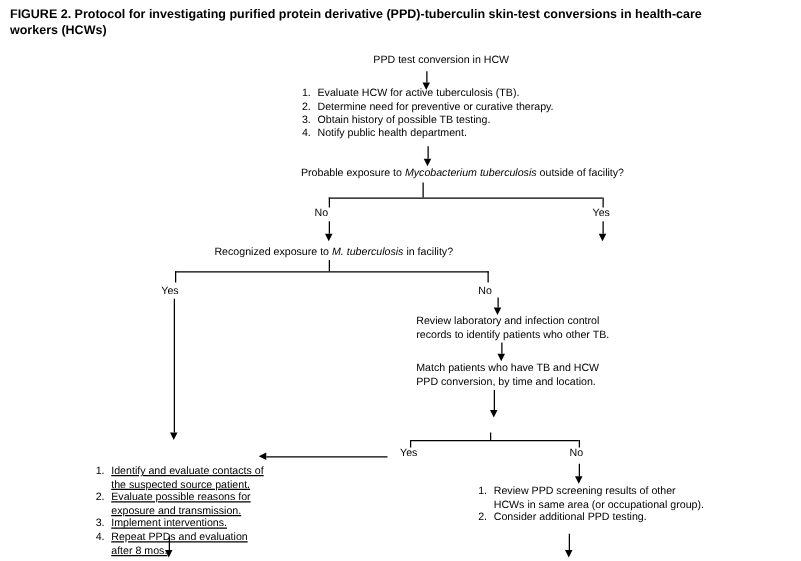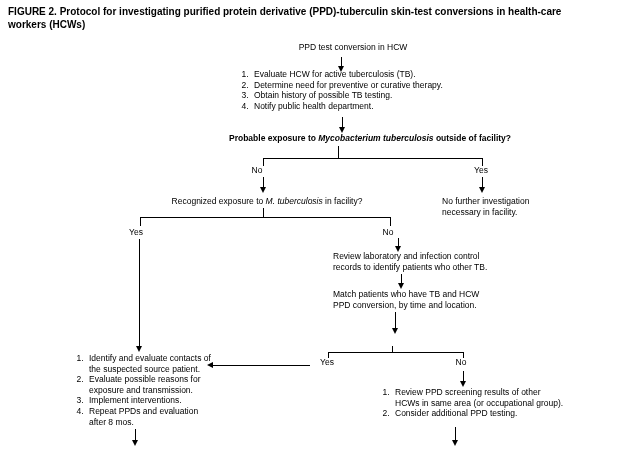--- a/index.html
+++ b/index.html
@@ -38,33 +38,31 @@
   <div class="arr-down" style="left:341px;top:57px;height:9px;"></div>
 
   <ol class="flist" style="left:238px;top:69px;width:220px;">
     <li>Evaluate HCW for active tuberculosis (TB).</li>
     <li>Determine need for preventive or curative therapy.</li>
     <li>Obtain history of possible TB testing.</li>
     <li>Notify public health department.</li>
   </ol>
   <div class="arr-down" style="left:342px;top:117px;height:10px;"></div>
 
-  <div class="node center" style="left:370px;top:133px;white-space:nowrap;font-weight:bold;"><span>Probable exposure to </span><i>Mycobacterium tuberculosis</i><span> outside of facility?</span></div>
+  <div class="node center" style="left:370px;top:133px;white-space:nowrap;"><span>Probable exposure to </span><i>Mycobacterium tuberculosis</i><span> outside of facility?</span></div>
 
   <div class="vline" style="left:338px;top:146px;height:12px;"></div>
   <div class="hline" style="left:263px;top:158px;width:219px;"></div>
   <div class="vline" style="left:263px;top:158px;height:8px;"></div>
   <div class="vline" style="left:482px;top:158px;height:8px;"></div>
   <div class="lbl" style="left:257px;top:165px;">No</div>
   <div class="lbl" style="left:481px;top:165px;">Yes</div>
   <div class="arr-down" style="left:263px;top:177px;height:10px;"></div>
   <div class="arr-down" style="left:482px;top:177px;height:10px;"></div>
 
-  <div class="node" style="left:442px;top:196px;">No further investigation
-necessary in facility.</div>
 
   <div class="node center" style="left:267px;top:196px;white-space:nowrap;"><span>Recognized exposure to </span><i>M. tuberculosis</i><span> in facility?</span></div>
 
   <div class="vline" style="left:263px;top:208px;height:9px;"></div>
   <div class="hline" style="left:140px;top:217px;width:251px;"></div>
   <div class="vline" style="left:140px;top:217px;height:9px;"></div>
   <div class="vline" style="left:390px;top:217px;height:9px;"></div>
   <div class="lbl" style="left:136px;top:227px;">Yes</div>
   <div class="lbl" style="left:388px;top:227px;">No</div>
   <div class="arr-down" style="left:139px;top:239px;height:107px;"></div>
@@ -79,21 +77,21 @@
 
   <div class="vline" style="left:392px;top:346px;height:6px;"></div>
   <div class="hline" style="left:328px;top:352px;width:135px;"></div>
   <div class="vline" style="left:328px;top:352px;height:6px;"></div>
   <div class="vline" style="left:463px;top:352px;height:6px;"></div>
   <div class="lbl" style="left:327px;top:357px;">Yes</div>
   <div class="lbl" style="left:461px;top:357px;">No</div>
   <div class="arr-left" style="left:213px;top:365px;width:97px;"></div>
   <div class="arr-down" style="left:463px;top:371px;height:10px;"></div>
 
-  <ol class="flist" style="left:73px;top:353px;width:170px;">
+  <ol class="flist" style="left:73px;top:371px;width:170px;text-decoration:underline;">
     <li>Identify and evaluate contacts of
 the suspected source patient.</li>
     <li>Evaluate possible reasons for
 exposure and transmission.</li>
     <li>Implement interventions.</li>
     <li>Repeat PPDs and evaluation
 after 8 mos.</li>
   </ol>
 
   <ol class="flist" style="left:379px;top:387px;width:190px;">

